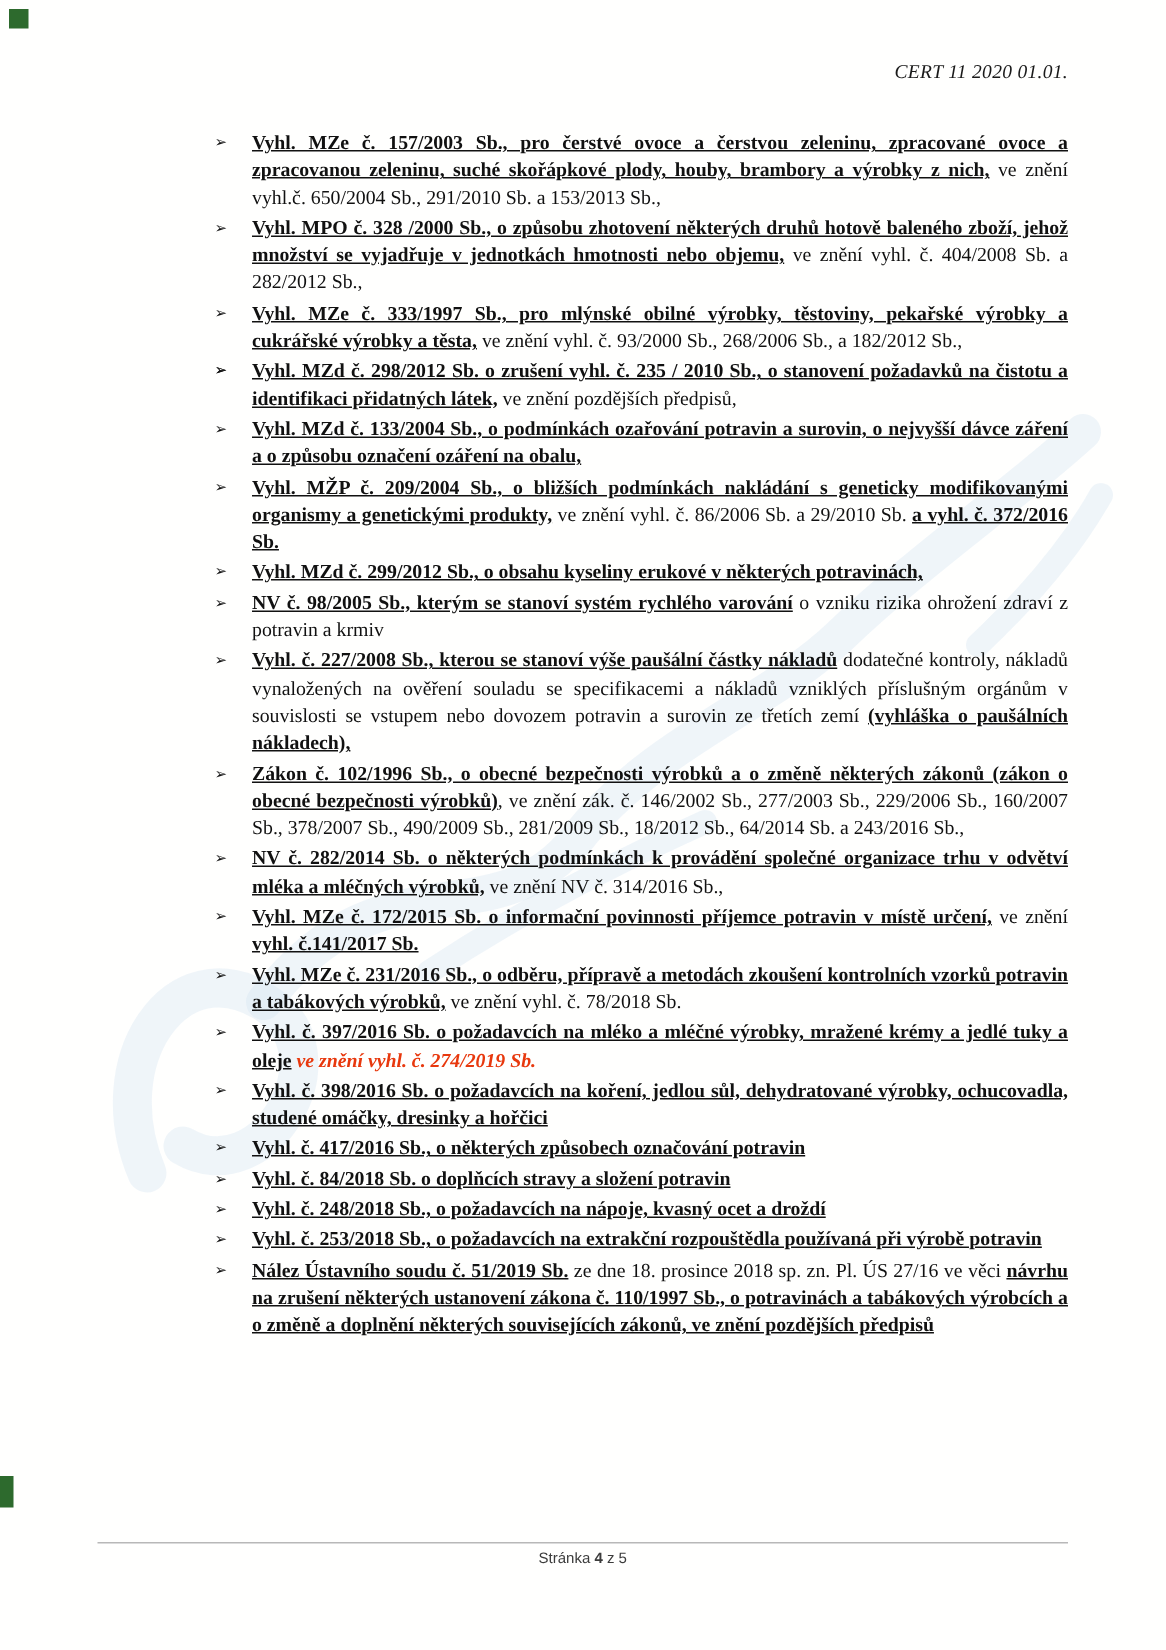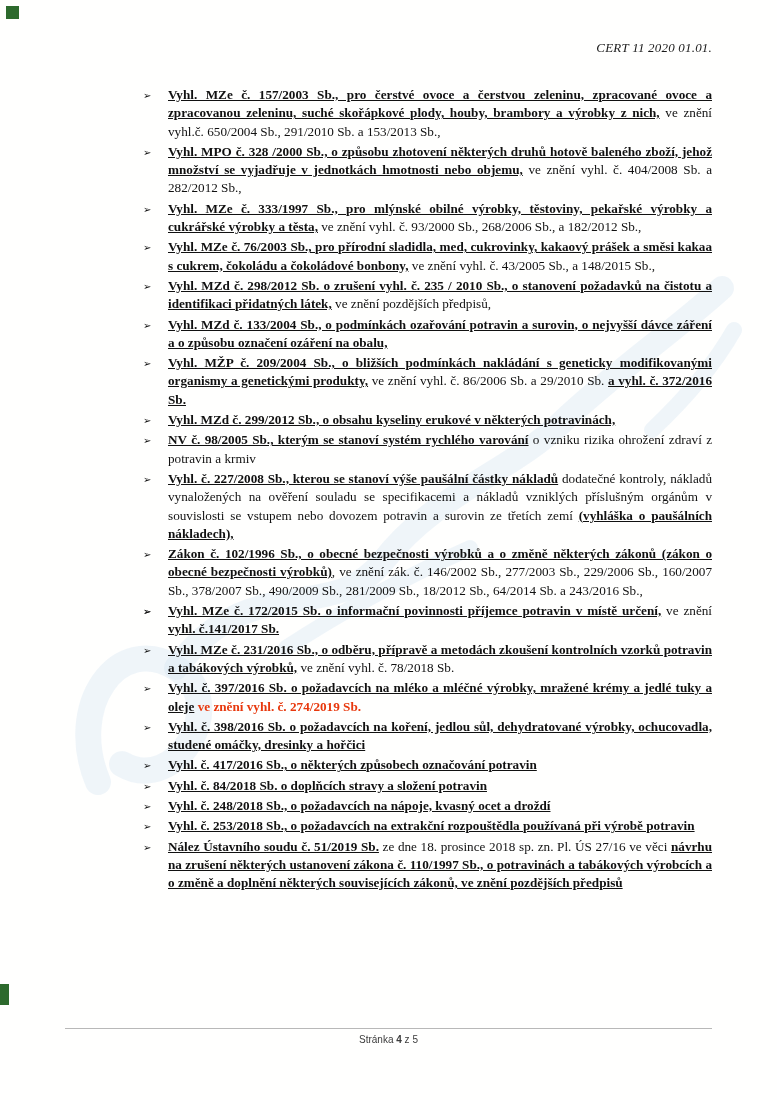--- a/index.html
+++ b/index.html
@@ -65,21 +65,21 @@
   .item .bullet {
     position: absolute;
     left: 0;
     top: 1px;
     font-size: 10px;
     font-weight: normal;
     color: #111;
   }
   .item span.b  { font-weight: bold; text-decoration: underline; }
   .item span.n  { font-weight: normal; }
-  .item span.rb { font-weight: bold; color: var(--accent-red, #e8380d); }
+  .item span.rb { font-weight: bold; color: var(--accent-red, #e8380d); font-style: italic; }
   
   .footer-rule {
     position: absolute;
     left: 65px;
     right: 65px;
     top: 1028px;
     border-top: 1px solid #b8b8b8;
   }
   .doc-footer {
     position: absolute;
@@ -109,29 +109,29 @@
       <path d="M 652 430 C 688 396 716 362 734 330" stroke-width="16"></path>
     </g>
   </svg>
 
   <div class="doc-header">CERT 11 2020 01.01.</div>
 
   <div class="doc-list">
       <div class="item"><span class="bullet">➢</span><span><span class="b">Vyhl. MZe č. 157/2003 Sb., pro čerstvé ovoce a čerstvou zeleninu, zpracované ovoce a zpracovanou zeleninu, suché skořápkové plody, houby, brambory a výrobky z nich,</span><span class="n"> ve znění vyhl.č. 650/2004 Sb., 291/2010 Sb. a 153/2013 Sb.,</span></span></div>
       <div class="item"><span class="bullet">➢</span><span><span class="b">Vyhl. MPO č. 328 /2000 Sb., o způsobu zhotovení některých druhů hotově baleného zboží, jehož množství se vyjadřuje v jednotkách hmotnosti nebo objemu,</span><span class="n"> ve znění vyhl. č. 404/2008 Sb. a 282/2012 Sb.,</span></span></div>
       <div class="item"><span class="bullet">➢</span><span><span class="b">Vyhl. MZe č. 333/1997 Sb., pro mlýnské obilné výrobky, těstoviny, pekařské výrobky a cukrářské výrobky a těsta,</span><span class="n"> ve znění vyhl. č. 93/2000 Sb., 268/2006 Sb., a 182/2012 Sb.,</span></span></div>
-      <div class="item"><span class="bullet">➢</span><span><span class="b">Vyhl. MZe č. 76/2003 Sb., pro přírodní sladidla, med, cukrovinky, kakaový prášek a směsi kakaa s cukrem, čokoládu a čokoládové bonbony,</span><span class="n"> ve znění vyhl. č. 43/2005 Sb., a 148/2015 Sb.,</span></span></div>
+      <div class="item"><span class="bullet">➢</span></div>
       <div class="item"><span class="bullet">➢</span><span><span class="b">Vyhl. MZd č. 298/2012 Sb. o zrušení vyhl. č. 235 / 2010 Sb., o stanovení požadavků na čistotu a identifikaci přidatných látek,</span><span class="n"> ve znění pozdějších předpisů,</span></span></div>
       <div class="item"><span class="bullet">➢</span><span><span class="b">Vyhl. MZd č. 133/2004 Sb., o podmínkách ozařování potravin a surovin, o nejvyšší dávce záření a o způsobu označení ozáření na obalu,</span></span></div>
       <div class="item"><span class="bullet">➢</span><span><span class="b">Vyhl. MŽP č. 209/2004 Sb., o bližších podmínkách nakládání s geneticky modifikovanými organismy a genetickými produkty,</span><span class="n"> ve znění vyhl. č. 86/2006 Sb. a 29/2010 Sb. </span><span class="b">a vyhl. č. 372/2016 Sb.</span></span></div>
       <div class="item"><span class="bullet">➢</span><span><span class="b">Vyhl. MZd č. 299/2012 Sb., o obsahu kyseliny erukové v některých potravinách,</span></span></div>
       <div class="item"><span class="bullet">➢</span><span><span class="b">NV č. 98/2005 Sb., kterým se stanoví systém rychlého varování</span><span class="n"> o vzniku rizika ohrožení zdraví z potravin a krmiv</span></span></div>
       <div class="item"><span class="bullet">➢</span><span><span class="b">Vyhl. č. 227/2008 Sb., kterou se stanoví výše paušální částky nákladů</span><span class="n"> dodatečné kontroly, nákladů vynaložených na ověření souladu se specifikacemi a nákladů vzniklých příslušným orgánům v souvislosti se vstupem nebo dovozem potravin a surovin ze třetích zemí </span><span class="b">(vyhláška o paušálních nákladech),</span></span></div>
       <div class="item"><span class="bullet">➢</span><span><span class="b">Zákon č. 102/1996 Sb., o obecné bezpečnosti výrobků a o změně některých zákonů (zákon o obecné bezpečnosti výrobků)</span><span class="n">, ve znění zák. č. 146/2002 Sb., 277/2003 Sb., 229/2006 Sb., 160/2007 Sb., 378/2007 Sb., 490/2009 Sb., 281/2009 Sb., 18/2012 Sb., 64/2014 Sb. a 243/2016 Sb.,</span></span></div>
-      <div class="item"><span class="bullet">➢</span></div>
+      <div class="item"><span class="bullet">➢</span><span><span class="b">NV č. 282/2014 Sb. o některých podmínkách k provádění společné organizace trhu v odvětví mléka a mléčných výrobků,</span><span class="n"> ve znění NV č. 314/2016 Sb.,</span></span></div>
       <div class="item"><span class="bullet">➢</span><span><span class="b">Vyhl. MZe č. 172/2015 Sb. o informační povinnosti příjemce potravin v místě určení,</span><span class="n"> ve znění </span><span class="b">vyhl. č.141/2017 Sb.</span></span></div>
       <div class="item"><span class="bullet">➢</span><span><span class="b">Vyhl. MZe č. 231/2016 Sb., o odběru, přípravě a metodách zkoušení kontrolních vzorků potravin a tabákových výrobků,</span><span class="n"> ve znění vyhl. č. 78/2018 Sb.</span></span></div>
       <div class="item"><span class="bullet">➢</span><span><span class="b">Vyhl. č. 397/2016 Sb. o požadavcích na mléko a mléčné výrobky, mražené krémy a jedlé tuky a oleje</span><span class="rb"> ve znění vyhl. č. 274/2019 Sb.</span></span></div>
       <div class="item"><span class="bullet">➢</span><span><span class="b">Vyhl. č. 398/2016 Sb. o požadavcích na koření, jedlou sůl, dehydratované výrobky, ochucovadla, studené omáčky, dresinky a hořčici</span></span></div>
       <div class="item"><span class="bullet">➢</span><span><span class="b">Vyhl. č. 417/2016 Sb., o některých způsobech označování potravin</span></span></div>
       <div class="item"><span class="bullet">➢</span><span><span class="b">Vyhl. č. 84/2018 Sb. o doplňcích stravy a složení potravin</span></span></div>
       <div class="item"><span class="bullet">➢</span><span><span class="b">Vyhl. č. 248/2018 Sb., o požadavcích na nápoje, kvasný ocet a droždí</span></span></div>
       <div class="item"><span class="bullet">➢</span><span><span class="b">Vyhl. č. 253/2018 Sb., o požadavcích na extrakční rozpouštědla používaná při výrobě potravin</span></span></div>
       <div class="item"><span class="bullet">➢</span><span><span class="b">Nález Ústavního soudu č. 51/2019 Sb.</span><span class="n"> ze dne 18. prosince 2018 sp. zn. Pl. ÚS 27/16 ve věci </span><span class="b">návrhu na zrušení některých ustanovení zákona č. 110/1997 Sb., o potravinách a tabákových výrobcích a o změně a doplnění některých souvisejících zákonů, ve znění pozdějších předpisů</span></span></div>
     </div>

